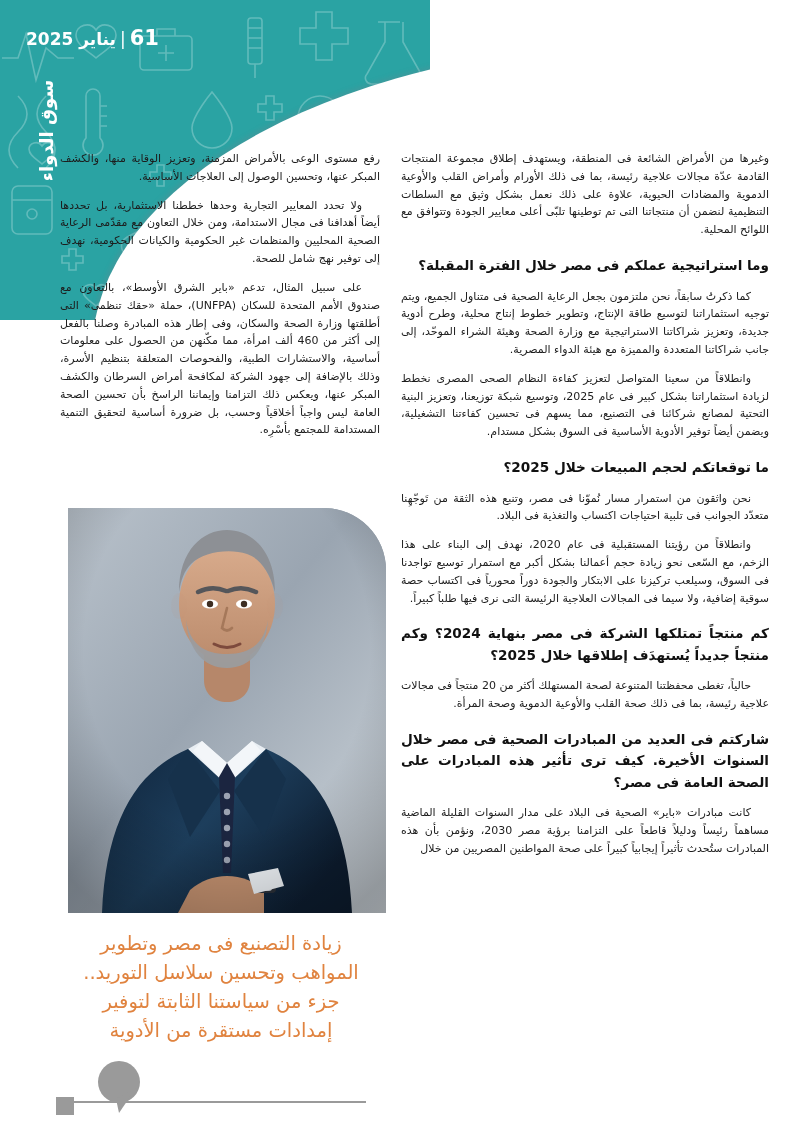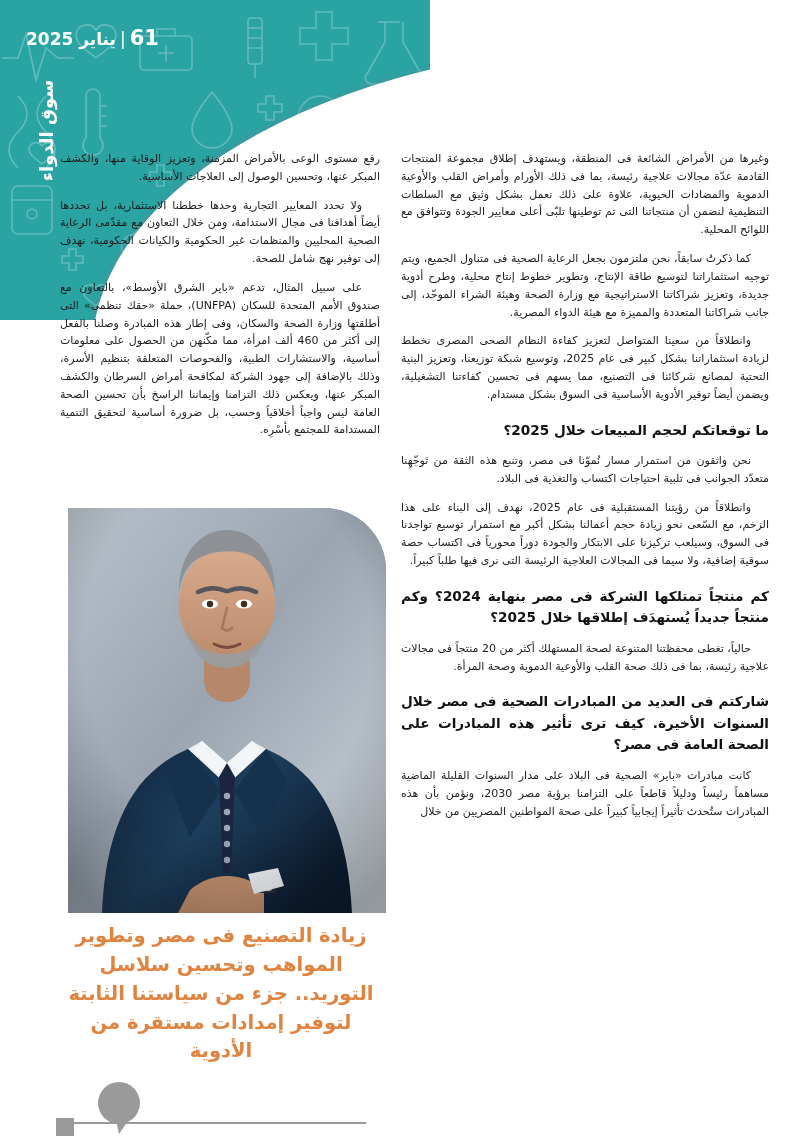--- a/index.html
+++ b/index.html
@@ -113,25 +113,25 @@
     position:absolute;
     left:56px;top:918px;
     width:330px;
     z-index:4;
     direction:rtl;
     text-align:center;
   }
   .pullquote .pq-text{
     color:#e0833f;
     font-size:19.5px;
-    font-weight:bold;
+    font-weight:normal;
     line-height:1.48;
     text-align:center;
     direction:rtl;
-    margin:4px;
+    margin:12px;
   }
   .pq-deco{
     position:relative;
     margin-top:12px;
     height:58px;
     width:100%;
   }
   .pq-comma{
     position:absolute;
     right:242px;top:4px;
@@ -224,25 +224,26 @@
       <span class="issue-num">61</span><span class="issue-sep">|</span><span>يناير 2025</span>
     </div>
 
     <div class="section-vertical">سوق الدواء</div>
   </div>
 
   <div class="columns">
 
     <div class="col col-right">
       <p class="body noindent">وغيرها من الأمراض الشائعة فى المنطقة، ويستهدف إطلاق مجموعة المنتجات القادمة عدّة مجالات علاجية رئيسة، بما فى ذلك الأورام وأمراض القلب والأوعية الدموية والمضادات الحيوية، علاوة على ذلك نعمل بشكل وثيق مع السلطات التنظيمية لنضمن أن منتجاتنا التى تم توطينها تلبّى أعلى معايير الجودة وتتوافق مع اللوائح المحلية.</p>
+      <p class="q">وما استراتيجية عملكم فى مصر خلال الفترة المقبلة؟</p>
       <p class="body">كما ذكرتُ سابقاً، نحن ملتزمون بجعل الرعاية الصحية فى متناول الجميع، ويتم توجيه استثماراتنا لتوسيع طاقة الإنتاج، وتطوير خطوط إنتاج محلية، وطرح أدوية جديدة، وتعزيز شراكاتنا الاستراتيجية مع وزارة الصحة وهيئة الشراء الموحّد، إلى جانب شراكاتنا المتعددة والمميزة مع هيئة الدواء المصرية.</p>
       <p class="body">وانطلاقاً من سعينا المتواصل لتعزيز كفاءة النظام الصحى المصرى نخطط لزيادة استثماراتنا بشكل كبير فى عام 2025، وتوسيع شبكة توزيعنا، وتعزيز البنية التحتية لمصانع شركائنا فى التصنيع، مما يسهم فى تحسين كفاءتنا التشغيلية، ويضمن أيضاً توفير الأدوية الأساسية فى السوق بشكل مستدام.</p>
       <p class="q">ما توقعاتكم لحجم المبيعات خلال 2025؟</p>
       <p class="body">نحن واثقون من استمرار مسار نُموّنا فى مصر، وتنبع هذه الثقة من تَوجّهِنا متعدّد الجوانب فى تلبية احتياجات اكتساب والتغذية فى البلاد.</p>
-      <p class="body">وانطلاقاً من رؤيتنا المستقبلية فى عام 2025، نهدف إلى البناء على هذا الزخم، مع السّعى نحو زيادة حجم أعمالنا بشكل أكبر مع استمرار توسيع تواجدنا فى السوق، وسيلعب تركيزنا على الابتكار والجودة دوراً محورياً فى اكتساب حصة سوقية إضافية، ولا سيما فى المجالات العلاجية الرئيسة التى نرى فيها طلباً كبيراً.</p>
+      <p class="body">وانطلاقاً من رؤيتنا المستقبلية فى عام 2020، نهدف إلى البناء على هذا الزخم، مع السّعى نحو زيادة حجم أعمالنا بشكل أكبر مع استمرار توسيع تواجدنا فى السوق، وسيلعب تركيزنا على الابتكار والجودة دوراً محورياً فى اكتساب حصة سوقية إضافية، ولا سيما فى المجالات العلاجية الرئيسة التى نرى فيها طلباً كبيراً.</p>
       <p class="q">كم منتجاً تمتلكها الشركة فى مصر بنهاية 2024؟ وكم منتجاً جديداً يُستهدَف إطلاقها خلال 2025؟</p>
       <p class="body">حالياً، تغطى محفظتنا المتنوعة لصحة المستهلك أكثر من 20 منتجاً فى مجالات علاجية رئيسة، بما فى ذلك صحة القلب والأوعية الدموية وصحة المرأة.</p>
       <p class="q">شاركتم فى العديد من المبادرات الصحية فى مصر خلال السنوات الأخيرة. كيف ترى تأثير هذه المبادرات على الصحة العامة فى مصر؟</p>
       <p class="body">كانت مبادرات «باير» الصحية فى البلاد على مدار السنوات القليلة الماضية مساهماً رئيساً ودليلاً قاطعاً على التزامنا برؤية مصر 2030، ونؤمن بأن هذه المبادرات ستُحدث تأثيراً إيجابياً كبيراً على صحة المواطنين المصريين من خلال</p>
     </div>
 
     <div class="col col-left">
       <p class="body noindent">رفع مستوى الوعى بالأمراض المزمنة، وتعزيز الوقاية منها، والكشف المبكر عنها، وتحسين الوصول إلى العلاجات الأساسية.</p>
       <p class="body">ولا تحدد المعايير التجارية وحدها خططنا الاستثمارية، بل تحددها أيضاً أهدافنا فى مجال الاستدامة، ومن خلال التعاون مع مقدّمى الرعاية الصحية المحليين والمنظمات غير الحكومية والكيانات الحكومية، نهدف إلى توفير نهج شامل للصحة.</p>
       <p class="body">على سبيل المثال، تدعم «باير الشرق الأوسط»، بالتعاون مع صندوق الأمم المتحدة للسكان (UNFPA)، حملة «حقك تنظمى» التى أطلقتها وزارة الصحة والسكان، وفى إطار هذه المبادرة وصلنا بالفعل إلى أكثر من 460 ألف امرأة، مما مكّنهن من الحصول على معلومات أساسية، والاستشارات الطبية، والفحوصات المتعلقة بتنظيم الأسرة، وذلك بالإضافة إلى جهود الشركة لمكافحة أمراض السرطان والكشف المبكر عنها، ويعكس ذلك التزامنا وإيماننا الراسخ بأن تحسين الصحة العامة ليس واجباً أخلاقياً وحسب، بل ضرورة أساسية لتحقيق التنمية المستدامة للمجتمع بأسْرِه.</p>

